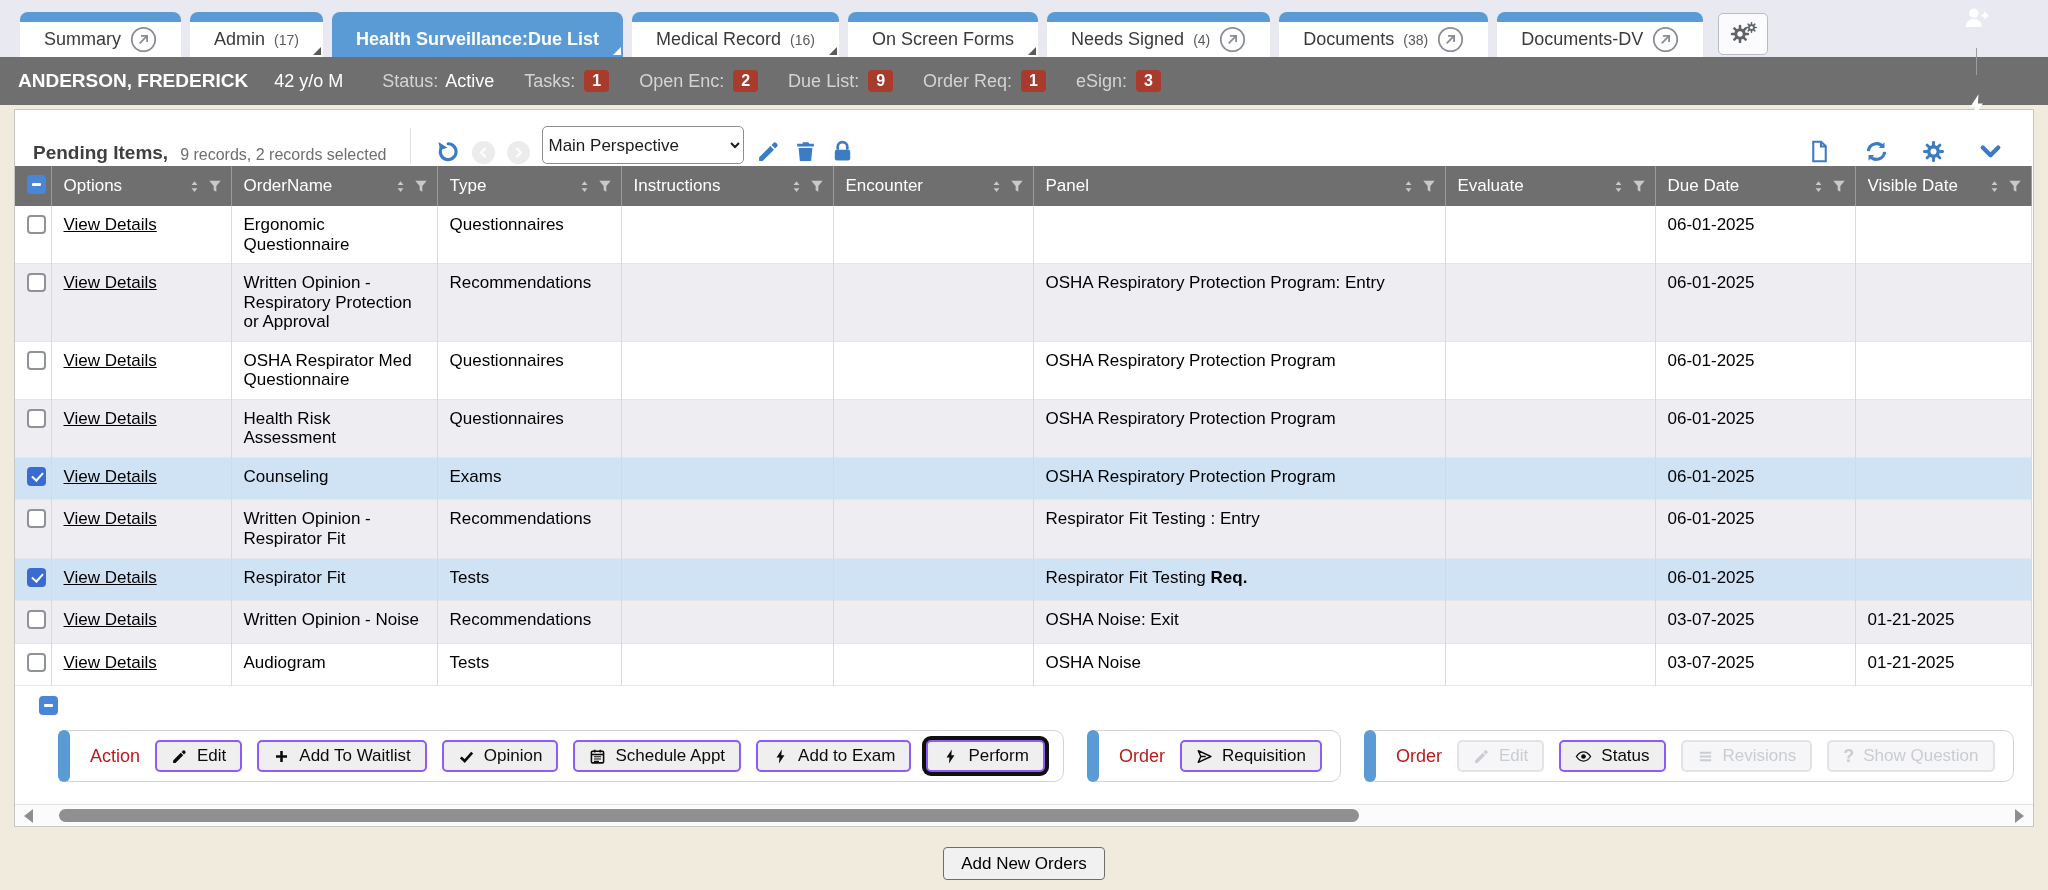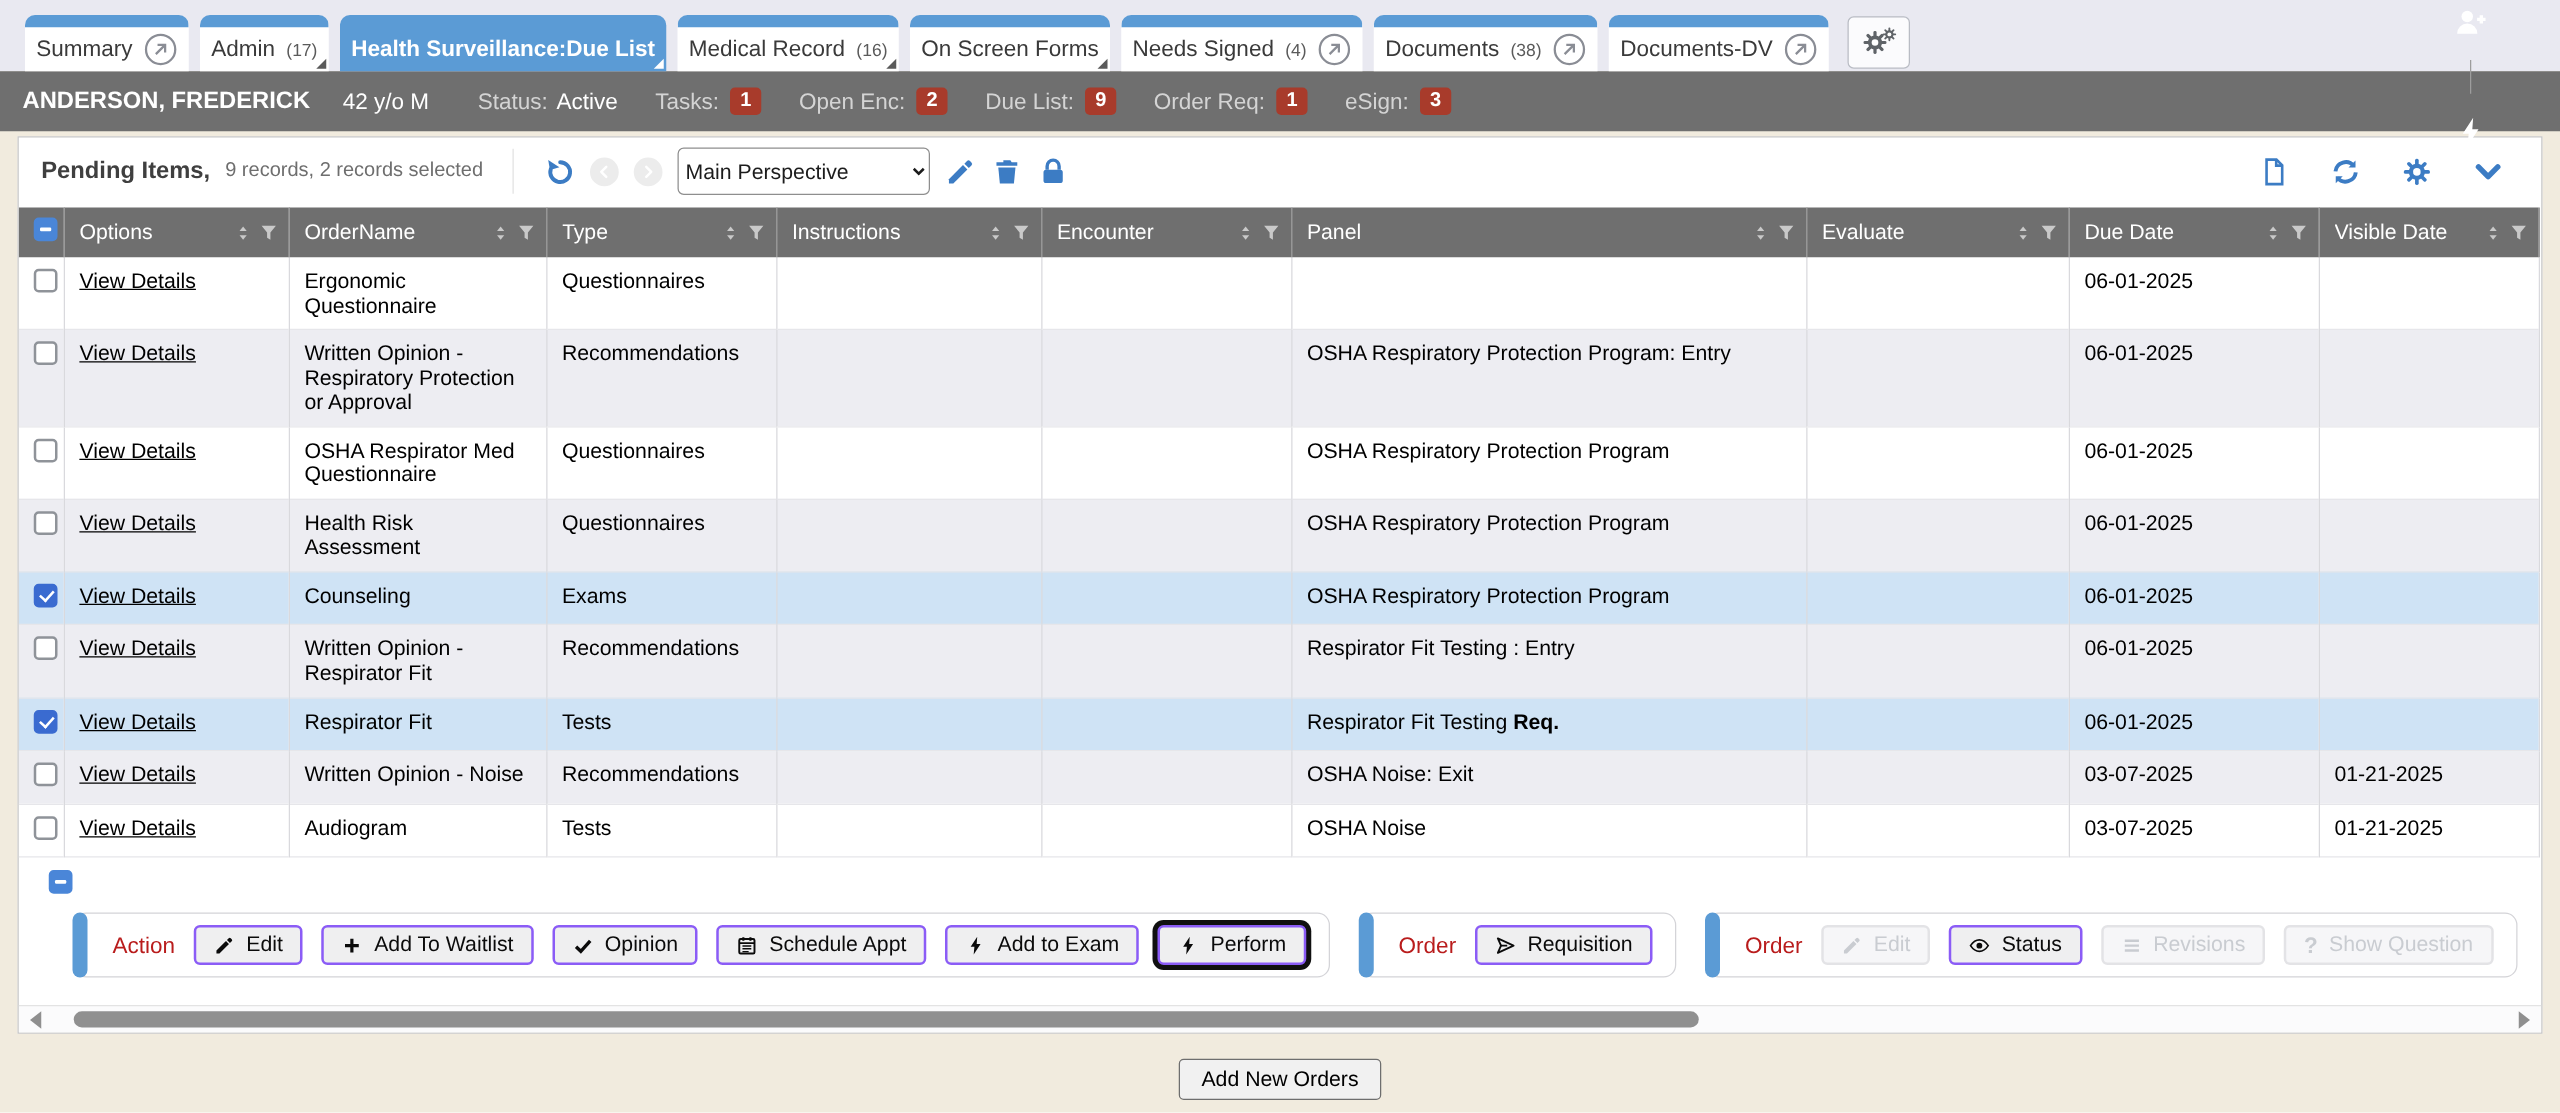--- a/index.html
+++ b/index.html
@@ -3,21 +3,21 @@
 <meta charset="utf-8">
 <style>
   * { margin:0; padding:0; box-sizing:border-box; }
   html,body { width:2048px; height:890px; overflow:hidden; }
   body { background:#f1ebde; font-family:"Liberation Sans", sans-serif; position:relative; }
   svg { display:block; }
 
   
   .tabbar { height:57px; background:#e9e9f1; display:flex; align-items:flex-end; padding-left:20px; gap:9px; }
   .tab { position:relative; display:flex; align-items:center; gap:9px; height:45px; background:#fff;
-         border-radius:8px 8px 0 0; border-top:10px solid #5b9bd5; padding:0 9px; font-size:18px;
+         border-radius:8px 8px 0 0; border-top:10px solid #5b9bd5; padding:0 24px; font-size:18px;
          color:#3a3a3a; cursor:pointer; white-space:nowrap; }
   .tab.active { background:#5b9bd5; color:#fff; font-weight:bold; }
   .tab .tcount { font-size:14px; color:#5a5a5a; }
   .popout { width:27px; height:27px; color:#8a8d95; }
   .popout svg { width:27px; height:27px; }
   .corner { position:absolute; right:2px; bottom:2px; width:0; height:0;
             border-left:8px solid transparent; border-bottom:8px solid #5a5a5a; }
   .tab.active .corner { border-bottom-color:#fff; }
   .gearbtn { margin:0 0 2px 6px; height:42px; width:50px; border:1px solid #b9bcc4; border-radius:5px;
              background:#fbfbfd; color:#5f6368; display:flex; align-items:center; justify-content:center; cursor:pointer; }
@@ -35,21 +35,21 @@
   .badge { background:#a83b2b; color:#fff; font-weight:bold; font-size:16px; padding:2px 8px; border-radius:4px; }
   .pbright { margin-left:auto; display:flex; align-items:center; gap:17px; color:#fff;flex-direction:column; }
   .pbright svg { width:27px; height:27px; color:#fff; }
   .vdiv { width:1px; height:27px; background:#9d9d9d; }
   .pid { font-size:19px; }
 
   
   .panel { margin:4px 14px 0; background:#fff; border:1px solid #c6c6c6; height:718px;
            display:flex; flex-direction:column; overflow:hidden; }
 
-  .ptoolbar { height:54px; flex:none; display:flex; align-items:center; padding:0 30px 0 18px; gap:12px; }
+  .ptoolbar { height:54px; flex:none; display:flex; align-items:flex-end; padding:0 30px 0 18px; gap:12px; }
   .pt-title { font-weight:bold; font-size:19px; color:#3f3f3f; }
   .pt-summary { font-size:16px; color:#6e6e6e; }
   .pt-div { width:1px; height:36px; background:#e2e2e2; margin:0 12px; }
   .ticon { width:25px; height:25px; color:#3c7cc4; cursor:pointer; }
   .ticon svg { width:100%; height:100%; }
   .chevcircle { width:23px; height:23px; border-radius:50%; background:#ececec; color:#fff;
                 display:flex; align-items:center; justify-content:center; }
   .chevcircle svg { width:13px; height:13px; }
   select.perspective { height:38px; min-width:202px; font-size:17px; border:1px solid #8e8e8e; border-radius:5px;
                        padding:0 1px; color:#1c1c1c; background:#fff; font-family:"Liberation Sans",sans-serif; }

